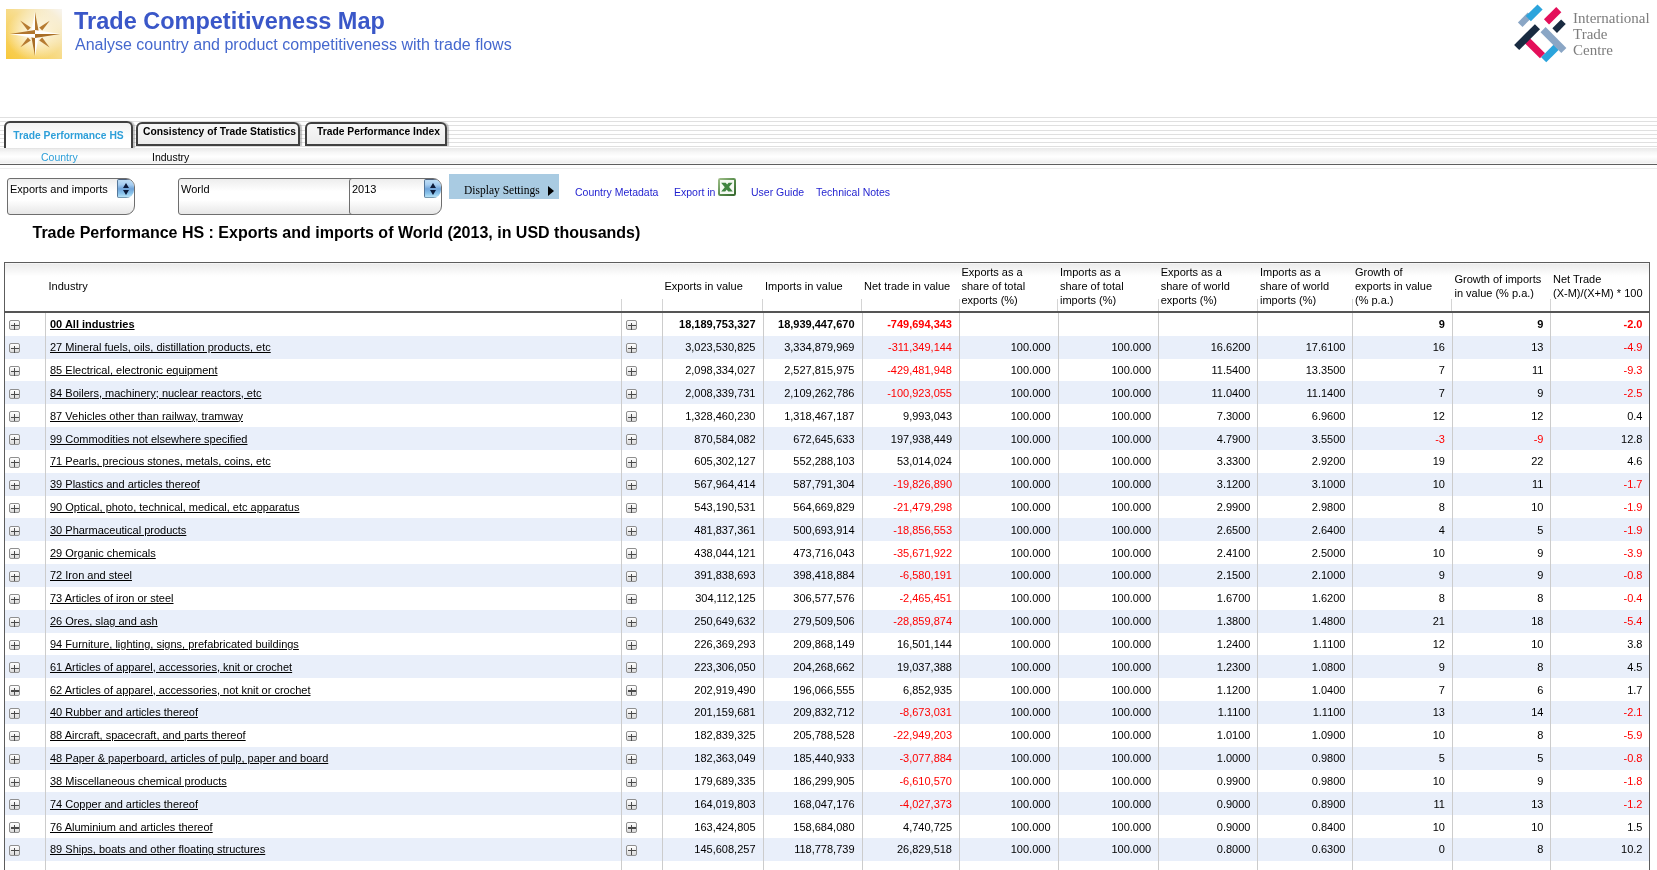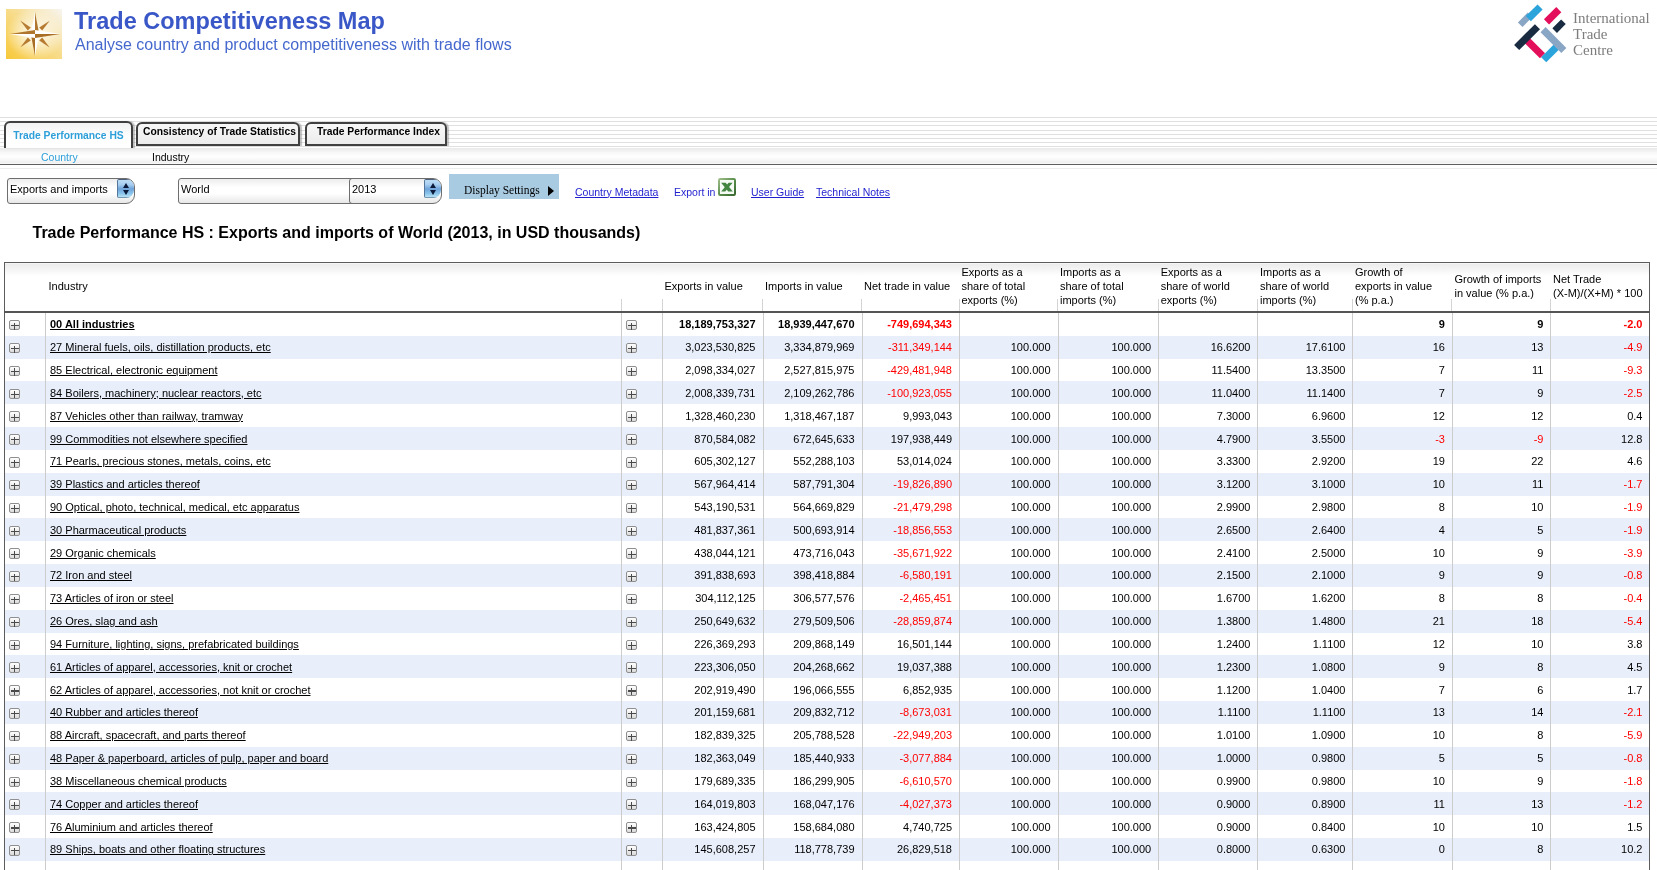--- a/index.html
+++ b/index.html
@@ -23,40 +23,40 @@
 
 
 #subtabs { position:absolute; left:0; top:148px; width:1657px; height:15.5px;
   background:linear-gradient(#e9e9e9,#f8f8f8 30%,#ffffff 55%,#f0f0f0 90%,#fafafa); font-size:10.5px; }
 #subtabs .c { position:absolute; left:41px; top:3px; color:#2e9fd9; }
 #subtabs .i { position:absolute; left:152px; top:3px; color:#000; }
 #subdivider { position:absolute; left:0; top:163.5px; width:1657px; height:1.6px; background:#5f5f5f; }
 #subdivider2 { position:absolute; left:0; top:168px; width:1657px; height:1px; background:#ededed; }
 
 
-.sel { position:absolute; top:178px; height:26px; border:1px solid #6e6e6e;
+.sel { position:absolute; top:178px; height:37px; border:1px solid #6e6e6e;
   border-radius:3px 9px 9px 3px; background:linear-gradient(#ededed,#ffffff 35%,#ffffff 60%,#e7e7e7);
   font-size:11px; color:#000; }
 .sel .txt { position:absolute; left:2px; top:4px; }
 .sel .spin { position:absolute; right:0; top:0; width:17px; height:19px; border-radius:2px 8px 8px 2px;
   background:linear-gradient(#16233f 0%,#bcdcf5 8%,#a6cdf0 30%,#6fa3d9 52%,#88c2ea 75%,#b8e2f6 95%,#2c4a66 100%);
   border-left:1px solid #557799; }
 .sel .spin:before { content:""; position:absolute; left:4.5px; top:3.5px; width:0; height:0;
   border-left:3.5px solid transparent; border-right:3.5px solid transparent; border-bottom:5px solid #0d1b3a; }
 .sel .spin:after { content:""; position:absolute; left:4.5px; bottom:3.5px; width:0; height:0;
   border-left:3.5px solid transparent; border-right:3.5px solid transparent; border-top:5px solid #0d1b3a; }
 #sel1 { left:7px; width:128px; }
 #sel2 { left:146px; width:200px;margin-left:32px; }
 #sel3 { left:349px; width:93px; }
 #dispbtn { position:absolute; left:449px; top:174px; width:110px; height:25px; background:#a9cbe2;
   font-family:"Liberation Serif",serif; font-size:11.5px; color:#000; }
 #dispbtn .t { position:absolute; left:15px; top:10px; }
 #dispbtn .arr { position:absolute; right:5px; top:12px; width:0; height:0;
   border-top:5px solid transparent; border-bottom:5px solid transparent; border-left:6px solid #000; }
-.lnk { position:absolute; top:185.5px; font-size:10.5px; color:#1f1fcf; text-decoration:underline; }
+.lnk { position:absolute; top:185.5px; font-size:10.5px; color:#1f1fcf; }
 #lnk1 { left:575px; } #lnk2 { left:674px; text-decoration:none; } #lnk3 { left:751px; } #lnk4 { left:816px; }
 #xlicon { position:absolute; left:718px; top:178px; }
 
 
 #pagetitle { position:absolute; left:6.5px; top:223.8px; font-size:16px; font-weight:bold; color:#000;margin-left:26px; }
 
 
 #tbl { position:absolute; left:4px; top:262px; width:1646px; border-collapse:collapse; table-layout:fixed;
   border:1px solid #5c5c5c; font-size:11px; }
 #tbl th { font-weight:normal; text-align:left; vertical-align:middle; padding:0 0 0 2px; height:49px;

